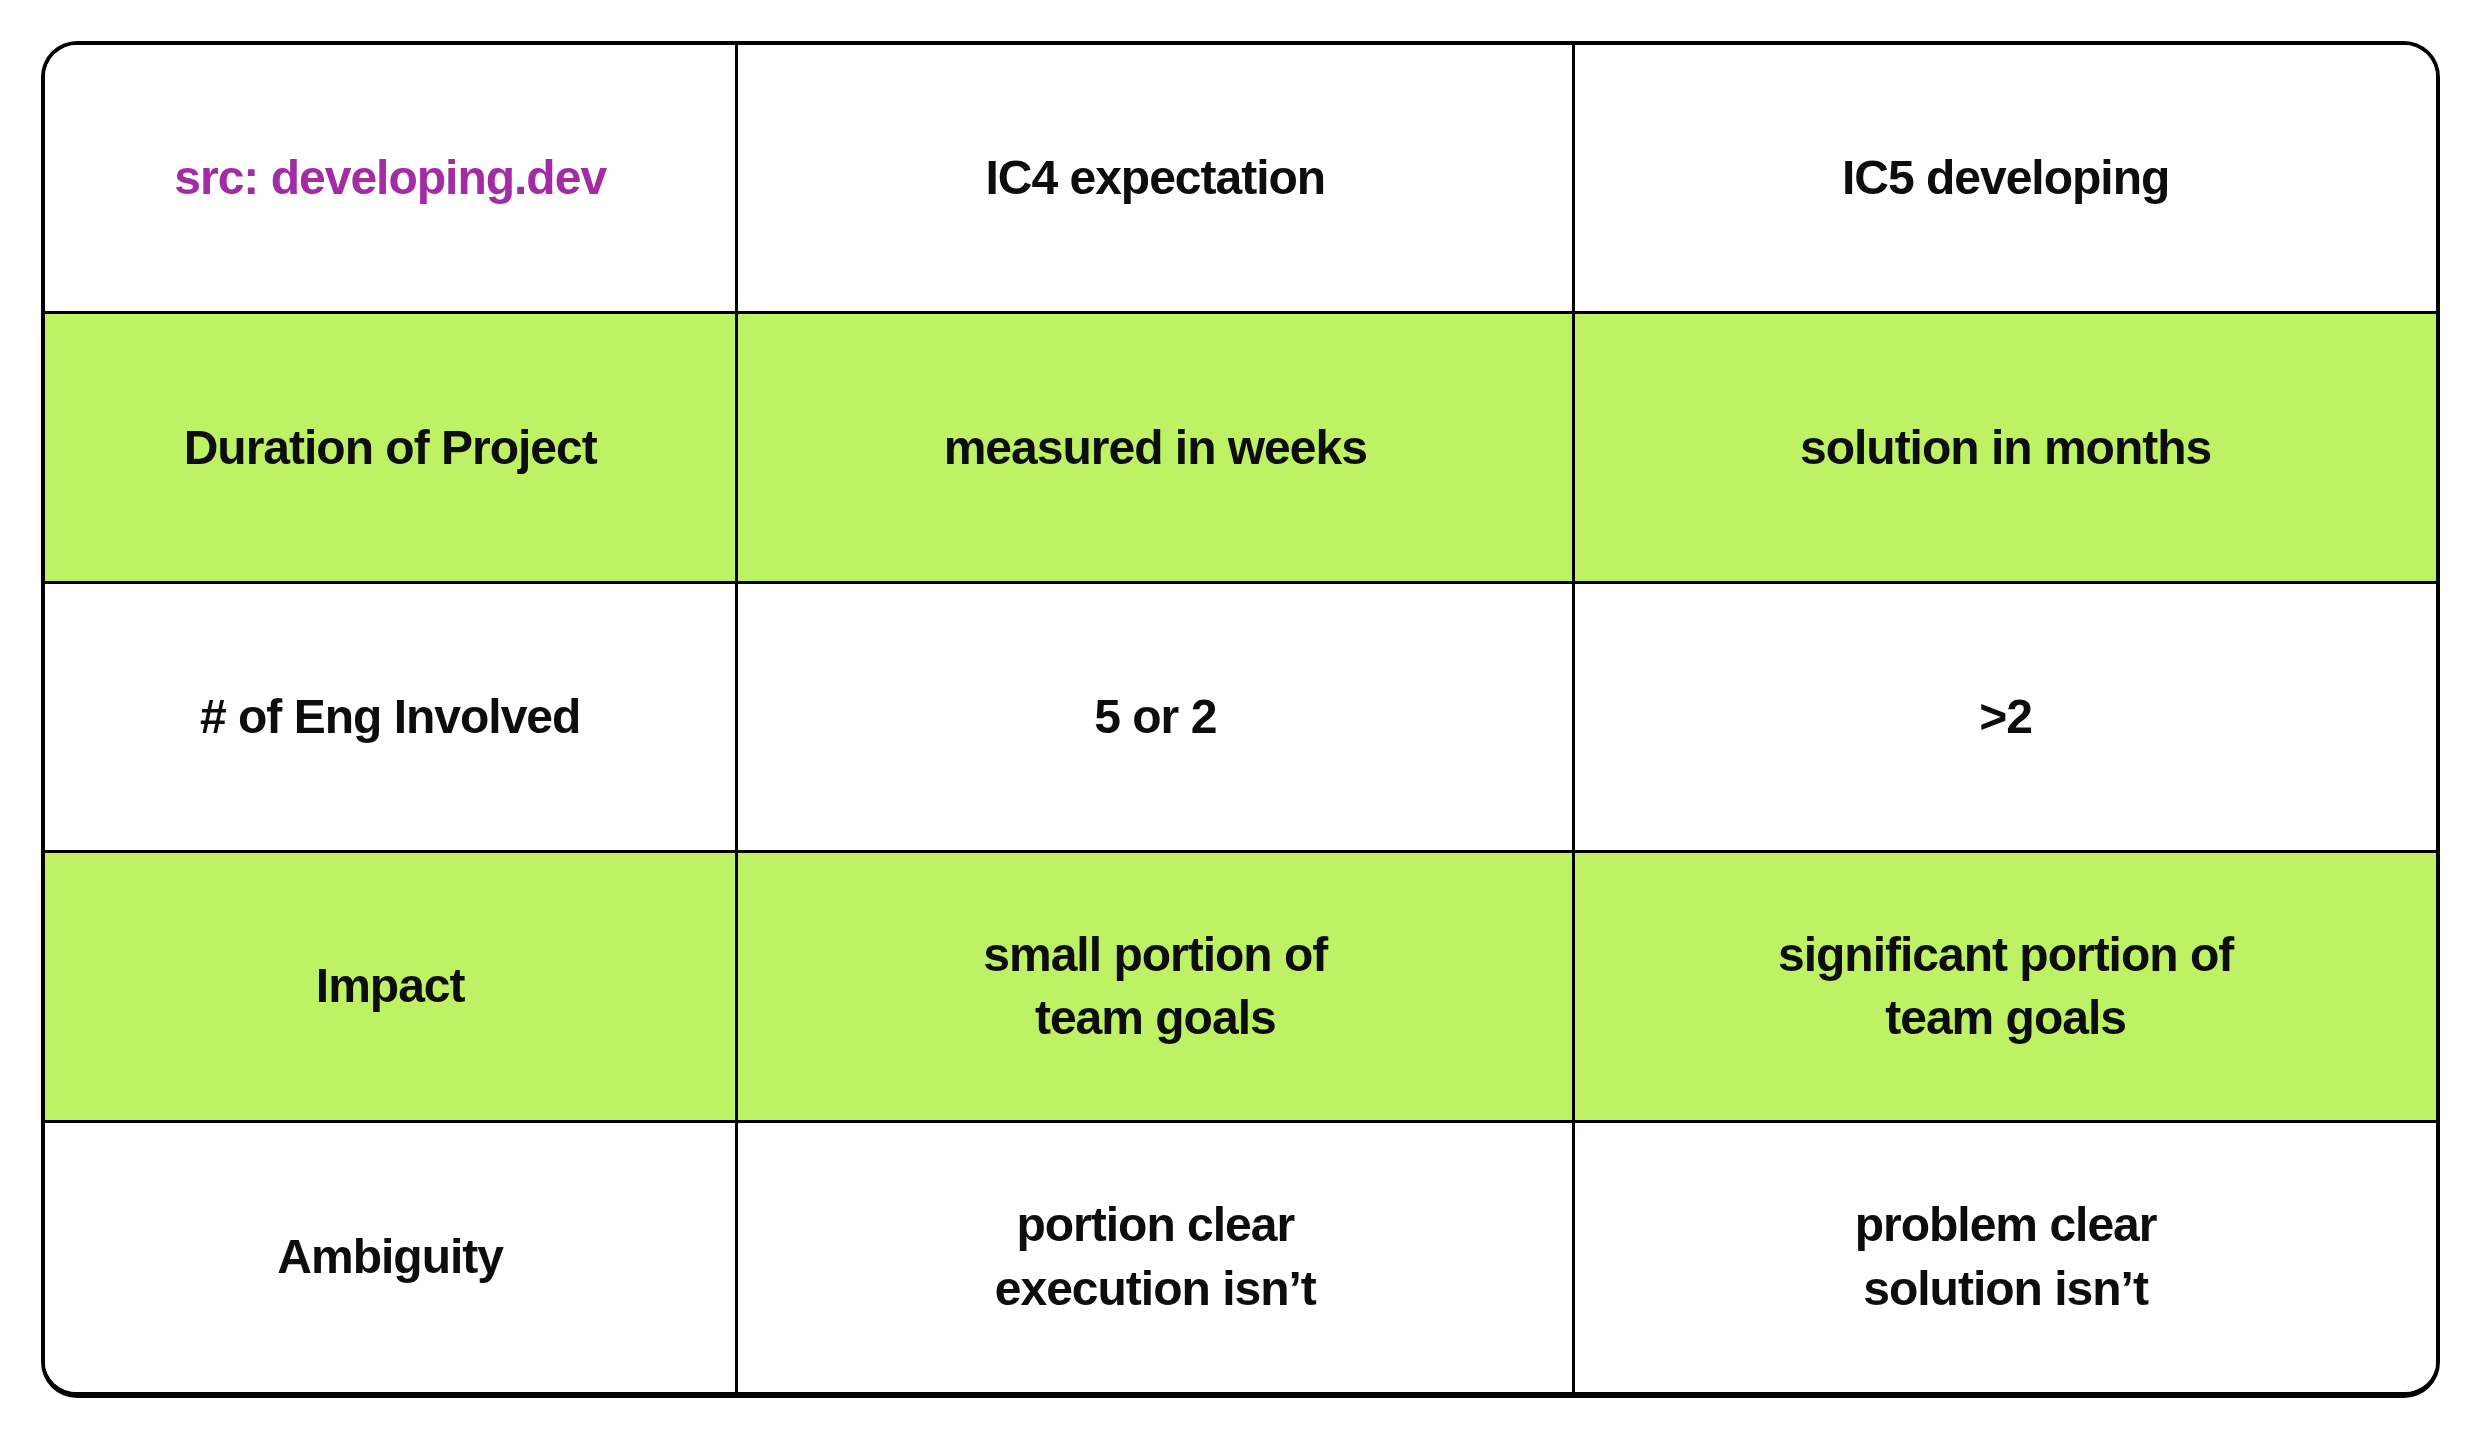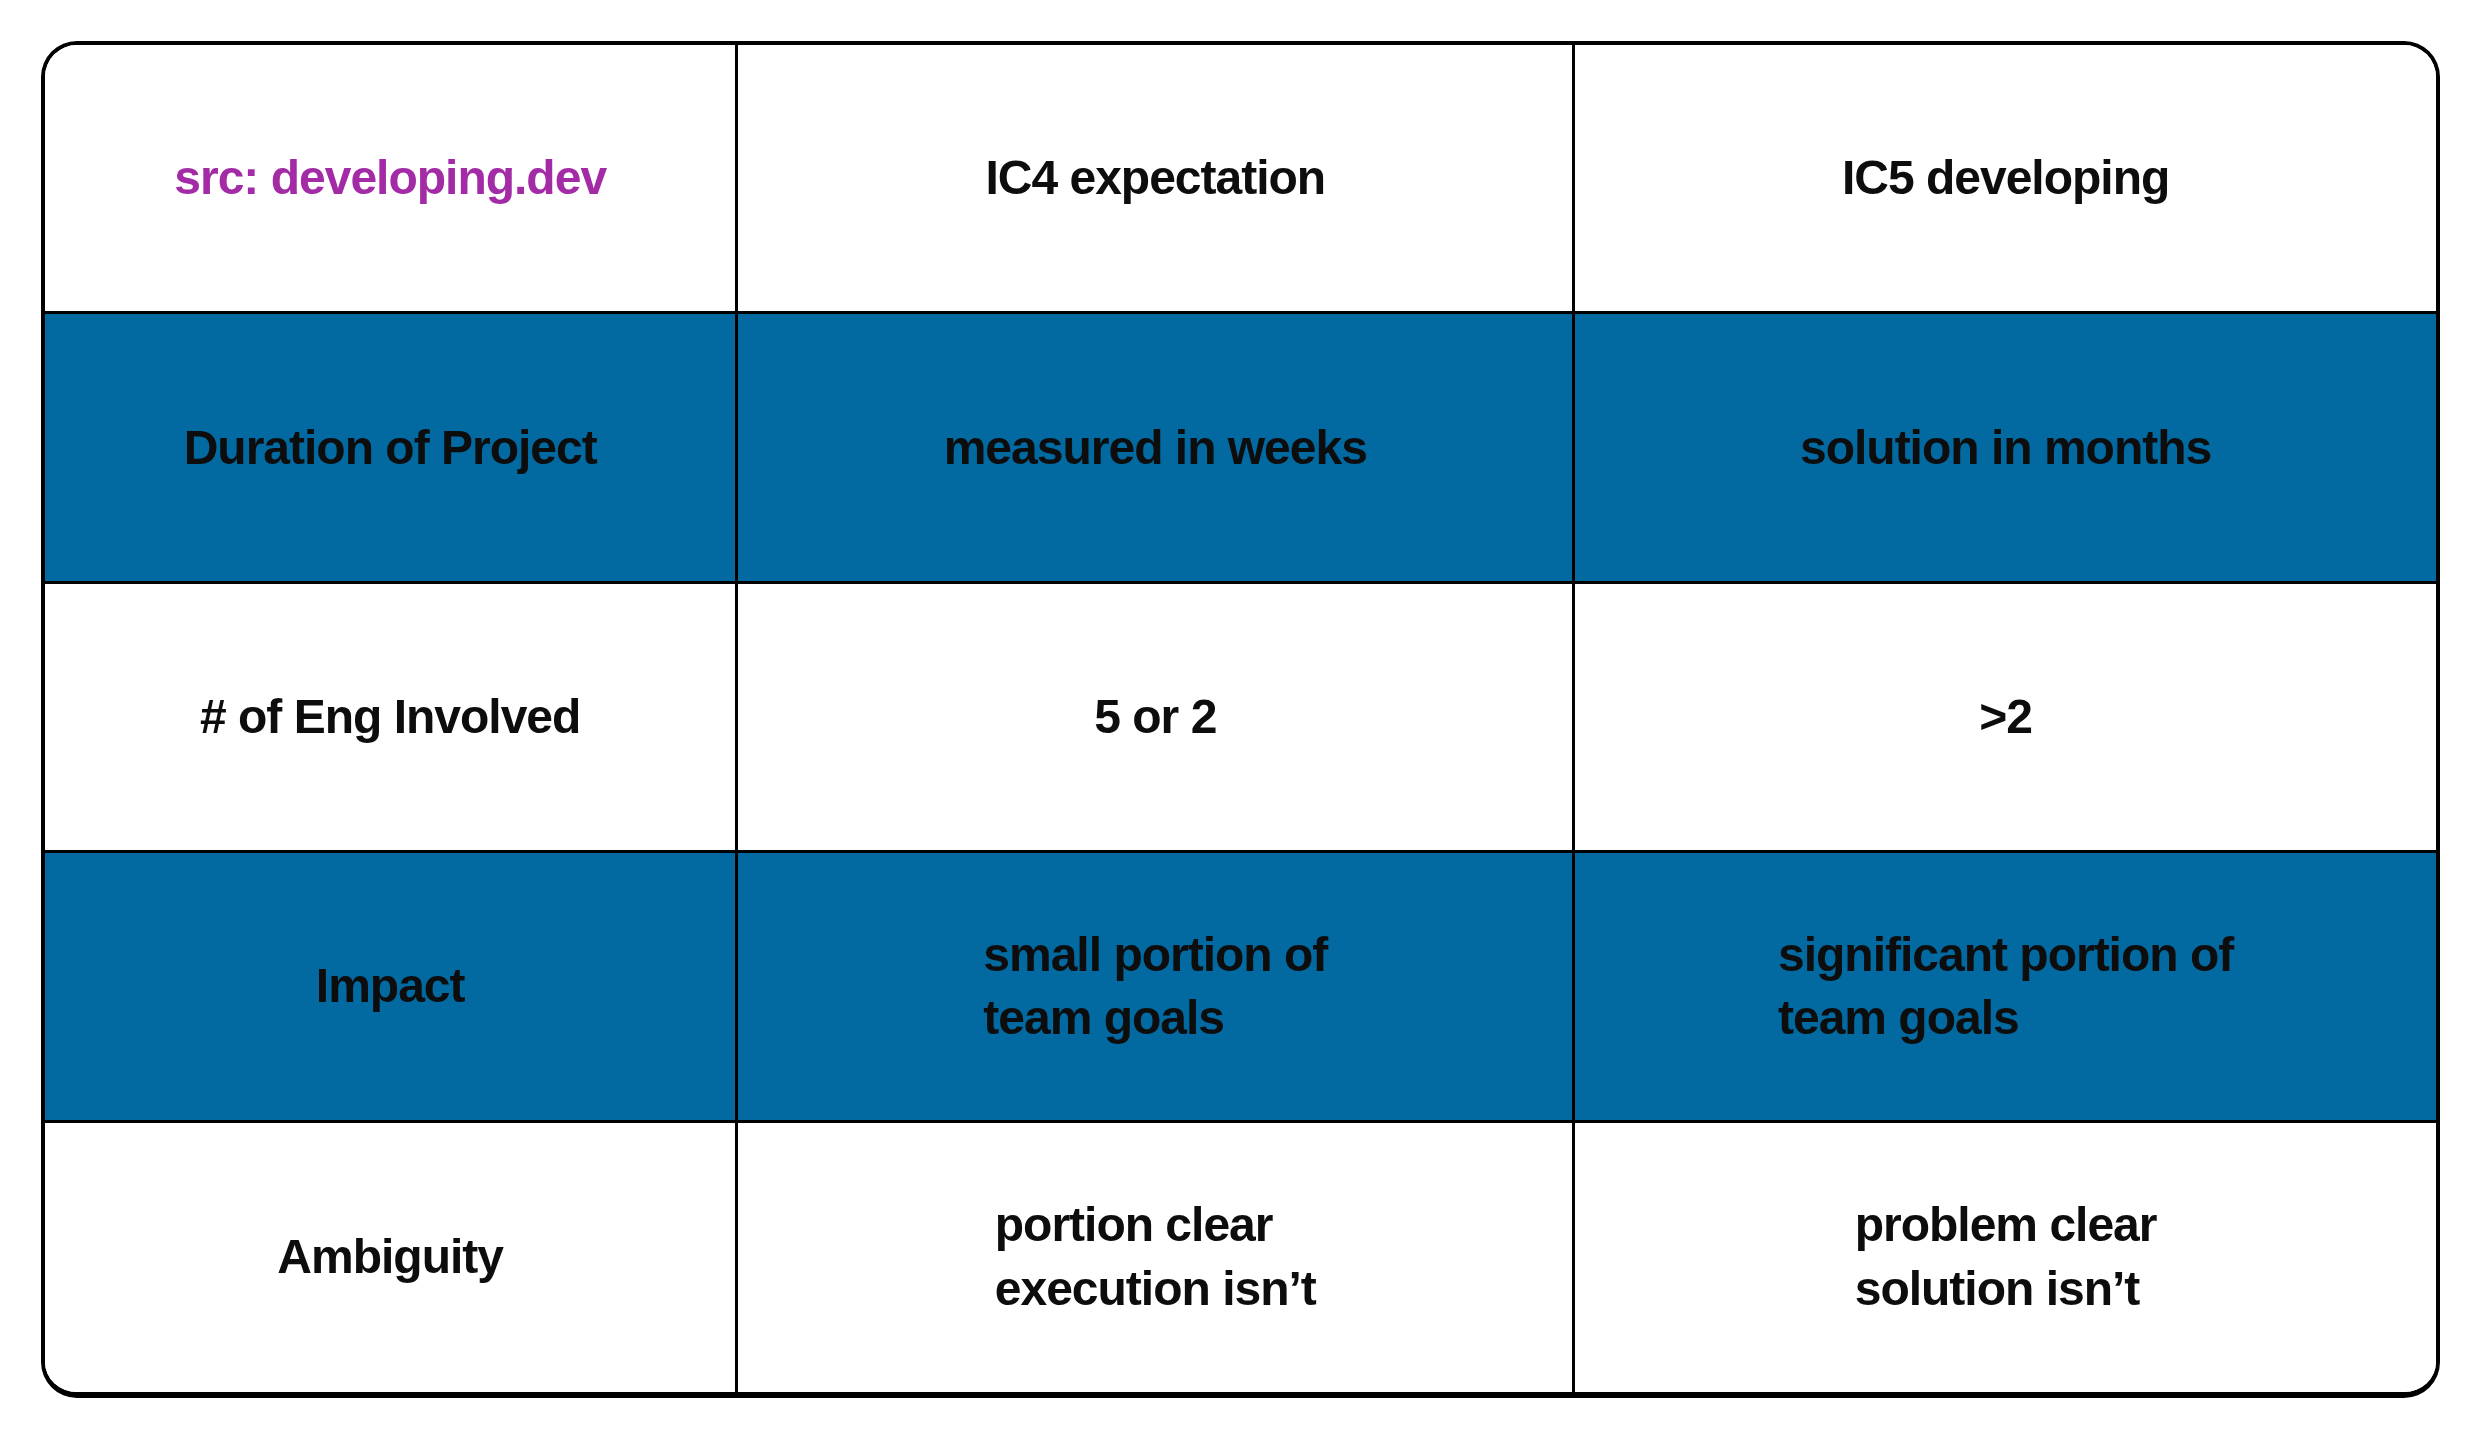--- a/index.html
+++ b/index.html
@@ -35,35 +35,35 @@
     grid-template-columns: 29% 35% 36%;
   }
   .trow:not(:last-child) .tcell {
     border-bottom: 3px solid #000000;
   }
   .tcell {
     box-sizing: border-box;
     display: flex;
     align-items: center;
     justify-content: center;
-    text-align: left;
+    text-align: center;
     font-size: 48px;
     font-weight: 700;
     letter-spacing: -1px;
     line-height: 1.33;
     color: #0d0d0d;
     white-space: pre-line;
     padding: 10px 30px;
     background: #ffffff;
   }
   .tcell:not(:last-child) {
     border-right: 3px solid #000000;
   }
   .trow.shaded .tcell {
-    background: #0369a1;
+    background: #bef264;
   }
   .source-text {
     color: #a32ba6;
   }
 </style>
 </head>
 <body>
 
 <div class="page">
   <div class="comparison-table">

